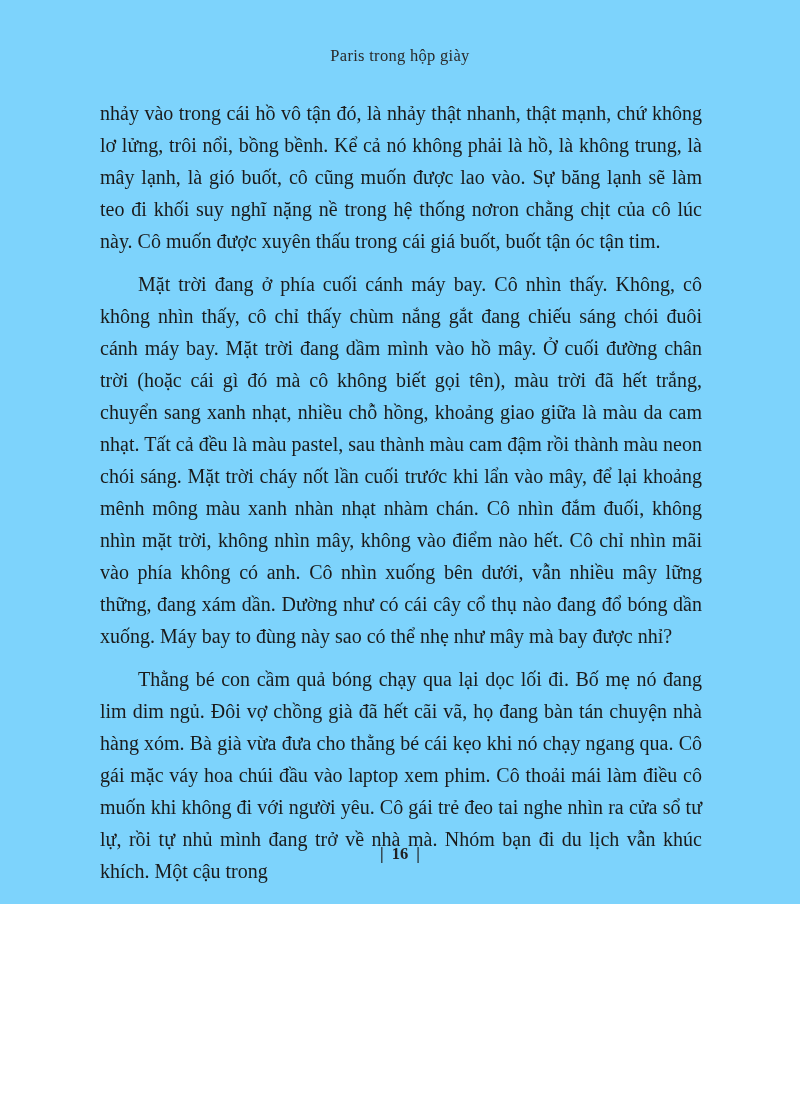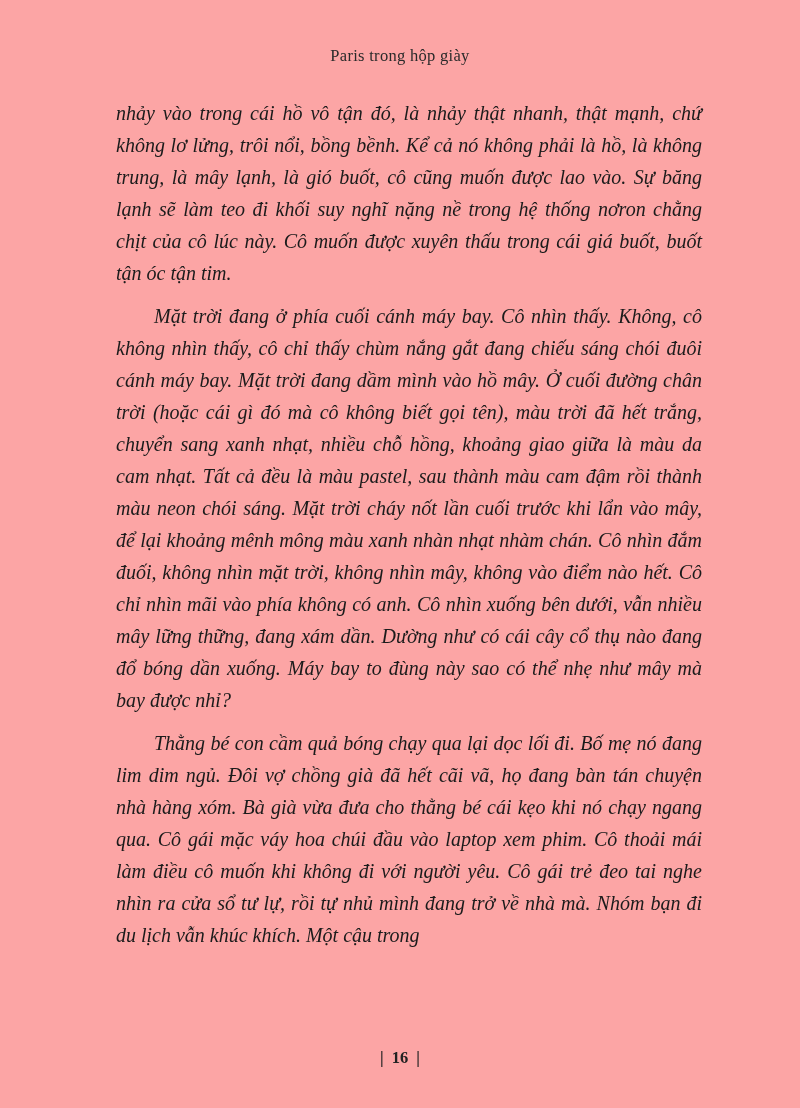--- a/index.html
+++ b/index.html
@@ -6,22 +6,22 @@
   body {
     width: 800px;
     height: 1108px;
     background: #ffffff;
     font-family: "Liberation Serif", "DejaVu Serif", serif;
     color: #1b1b1b;
   }
   .page {
     position: relative;
     width: 800px;
-    height: 1108px;
-    background: #fca5a5;
+    height: 904px;
+    background: #7dd3fc;
     overflow: hidden;
   }
   .running-header {
     position: absolute;
     top: 46px;
     left: 0;
     right: 0;
     text-align: center;
     font-size: 16.5px;
     color: #2a2a2a;
@@ -32,23 +32,22 @@
     top: 97px;
     left: 100px;
     width: 602px;
     font-size: 20px;
     line-height: 32px;
     text-align: justify;
     text-justify: inter-word;
     color: #1b1b1b;
   }
   .para {
-    margin: 0 0 11px 16px;
+    margin: 0 0 11px 0;
     text-indent: 38px;
-    font-style: italic;
   }
   .para.continuation {
     text-indent: 0;
   }
   .page-footer {
     position: absolute;
     bottom: 40px;
     left: 0;
     right: 0;
     text-align: center;

